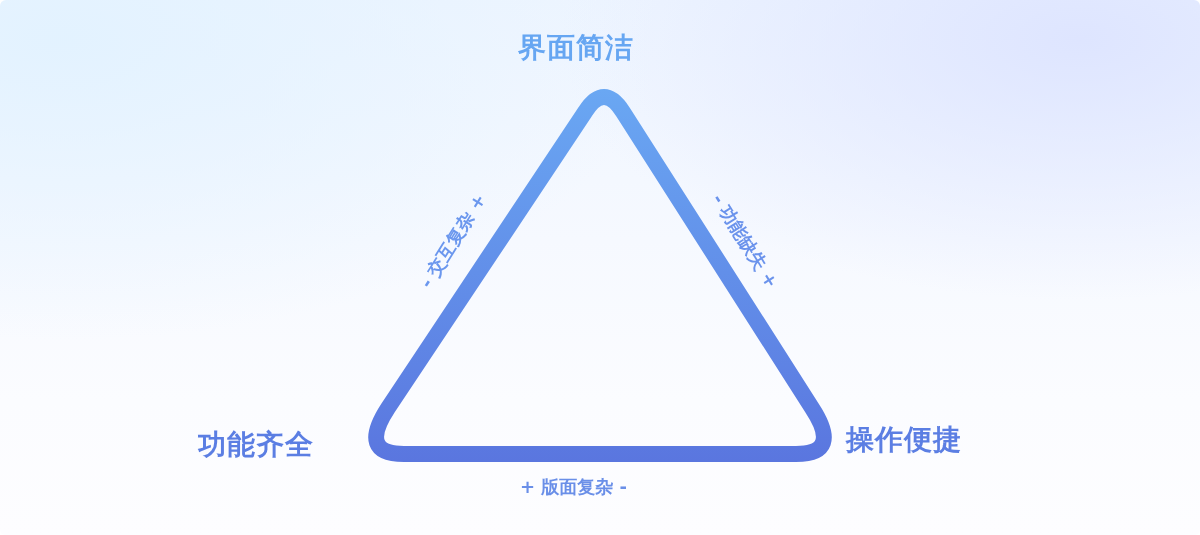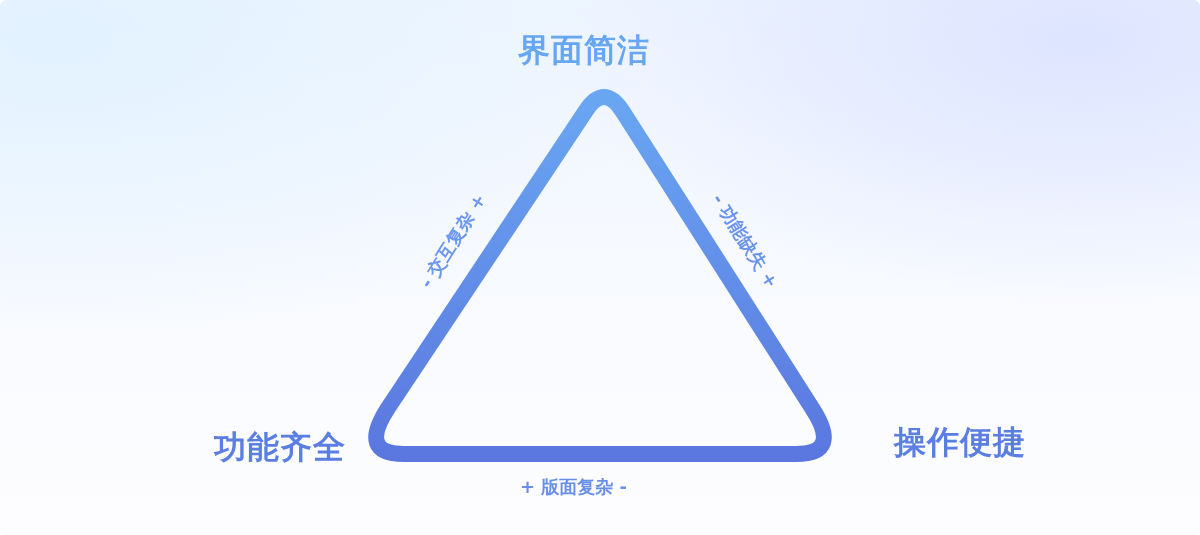--- a/index.html
+++ b/index.html
@@ -24,40 +24,39 @@
         linear-gradient(180deg, #eef5ff 0%, #f6f9ff 45%, #fbfcff 75%, #fdfdff 100%);
       border-radius: 6px;
     }
     .diagram-svg {
       position: absolute;
       left: 0; top: 0;
     }
     .vertex-label {
       position: absolute;
       font-weight: bold;
-      font-size: 32px;
+      font-size: 28px;
       line-height: 1;
       white-space: nowrap;
       letter-spacing: 1px;
     }
     .vertex-top {
       left: 518px;
       top: 34px;
       color: #66a6f2;
     }
     .vertex-left {
-      left: 214px;
+      left: 198px;
       top: 431px;
       color: #5b7ee3;
     }
     .vertex-right {
       left: 846px;
       top: 426px;
       color: #5b7ee3;
-      margin-left: 48px;
     }
     .edge-label {
       position: absolute;
       font-weight: bold;
       font-size: 18px;
       line-height: 1;
       white-space: nowrap;
       transform-origin: center center;
     }
     .edge-left {

